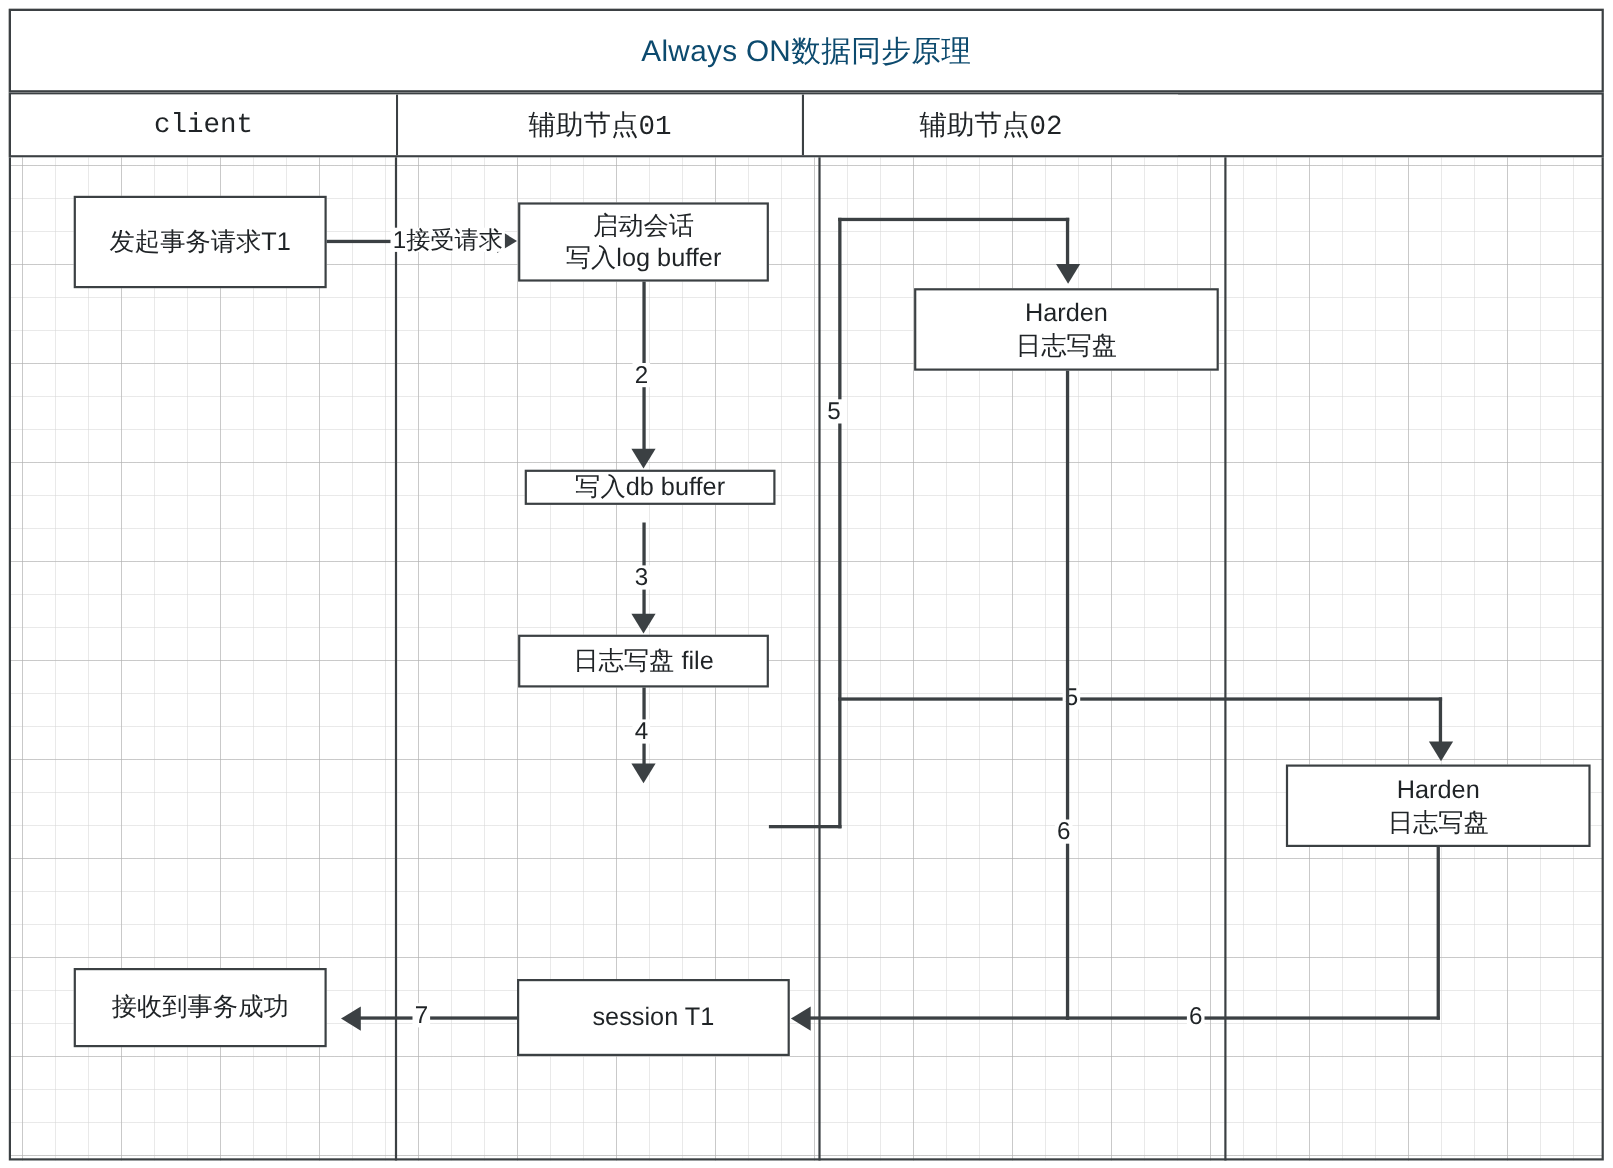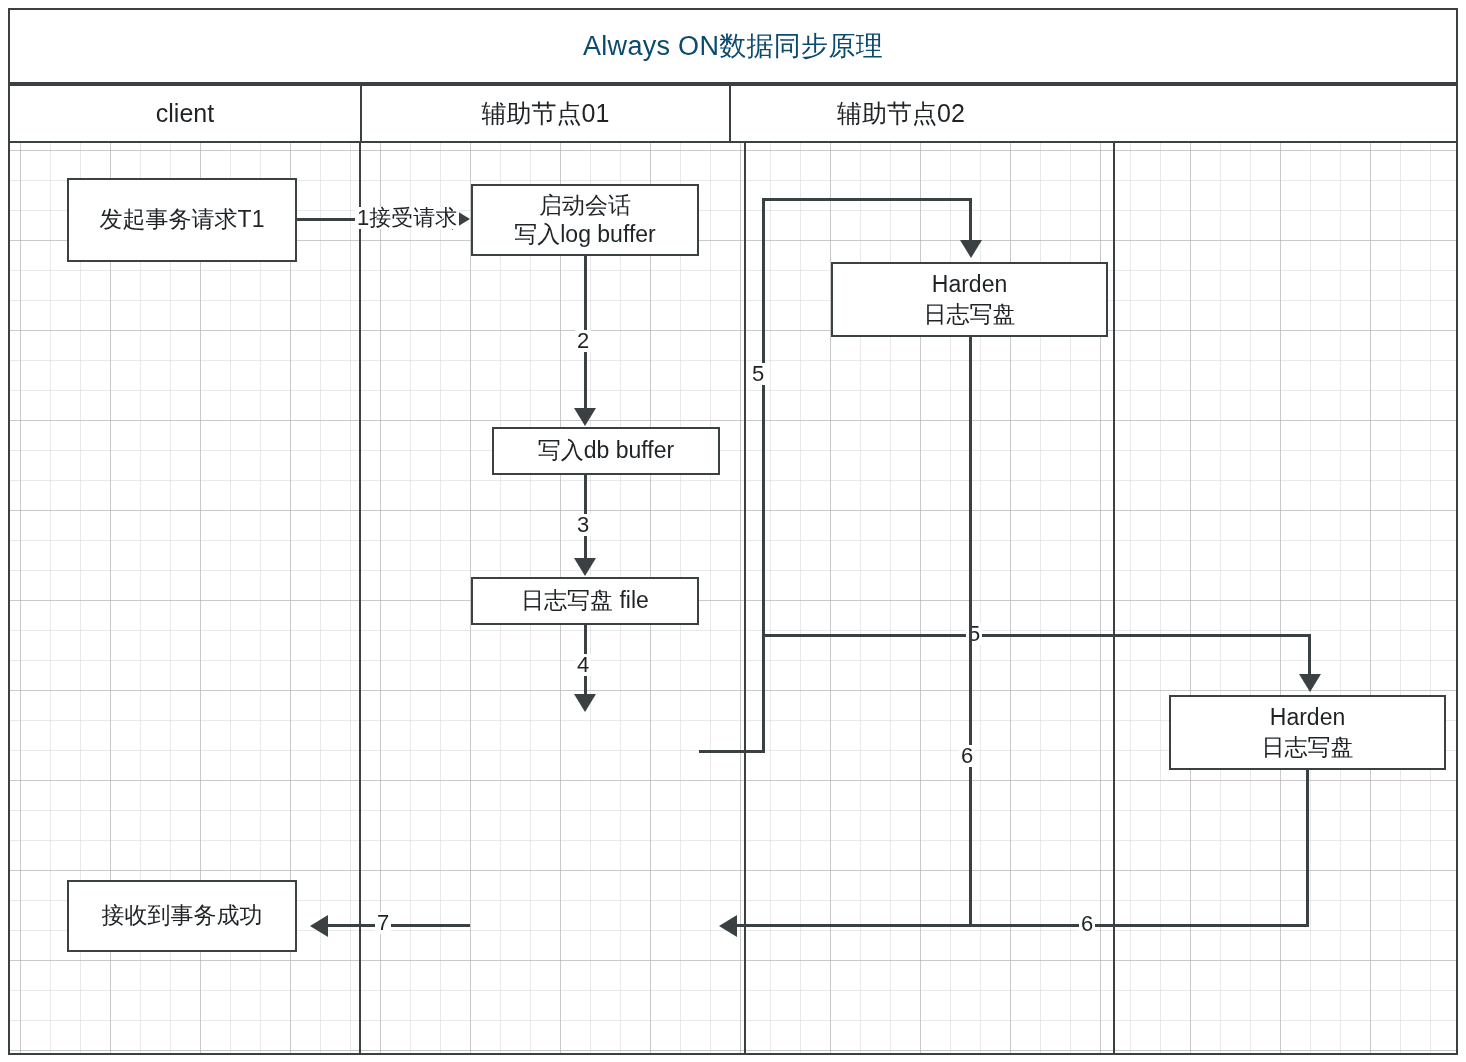--- a/index.html
+++ b/index.html
@@ -41,20 +41,21 @@
     font-size:27px;color:#0c4a6e;
     letter-spacing:.3px;
   }
   .headerrow{
     position:absolute;left:8px;top:84px;
     width:1450px;height:59px;
     box-sizing:border-box;
     border:2px solid #3b4043;
     background:#ffffff;
     display:flex;
+    font-family:Liberation Mono, monospace;
   }
   .lane-head{
     box-sizing:border-box;
     display:flex;align-items:center;justify-content:center;
     font-size:25px;color:#1f2326;
     border-right:2px solid #3b4043;
     background:#ffffff;
   }
   .lane-head:last-child{border-right:none;}
   
@@ -125,31 +126,32 @@
 
   <div class="lane-sep" style="left:359px"></div>
   <div class="lane-sep" style="left:744px"></div>
   <div class="lane-sep" style="left:1113px"></div>
 
   <div class="node" style="left:67px;top:178px;width:230px;height:84px;">发起事务请求T1</div>
 
   <div class="node" style="left:471px;top:184px;width:228px;height:72px;">启动会话
 写入log buffer</div>
 
-  <div class="node" style="left:492px;top:427px;width:228px;height:48px;">写入db buffer</div>
+  <div class="node" style="left:477px;top:427px;width:228px;height:32px;">写入db buffer</div>
 
   <div class="node" style="left:471px;top:577px;width:228px;height:48px;">日志写盘 file</div>
 
 
   <div class="node" style="left:831px;top:262px;width:277px;height:75px;">Harden
 日志写盘</div>
 
   <div class="node" style="left:1169px;top:695px;width:277px;height:75px;">Harden
 日志写盘</div>
 
+  <div class="node" style="left:470px;top:890px;width:248px;height:70px;">session T1</div>
 
   <div class="node" style="left:67px;top:880px;width:230px;height:72px;">接收到事务成功</div>
 
   <div class="ln h" style="left:297px;top:218px;width:162px;"></div>
   <div class="arrow right" style="left:452px;top:208px;"></div>
   <div class="edge-label" style="left:324px;top:207px;margin-left:31px;">1接受请求</div>
 
   <div class="ln v" style="left:584px;top:256px;height:155px;"></div>
   <div class="arrow down" style="left:574px;top:408px;"></div>
   <div class="edge-label" style="left:575px;top:330px;">2</div>

